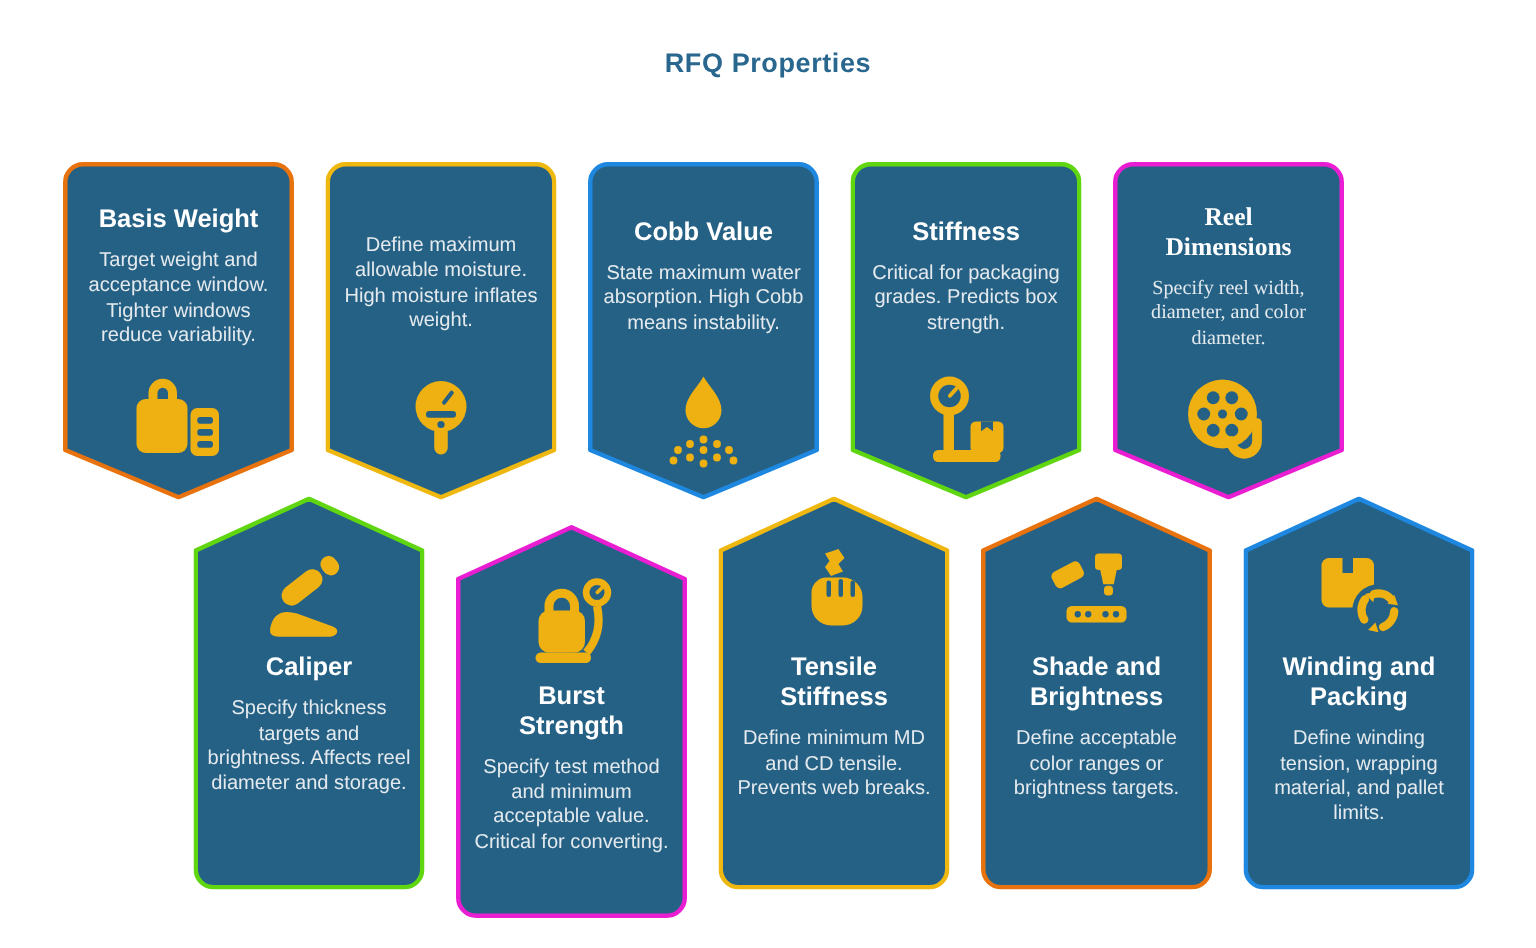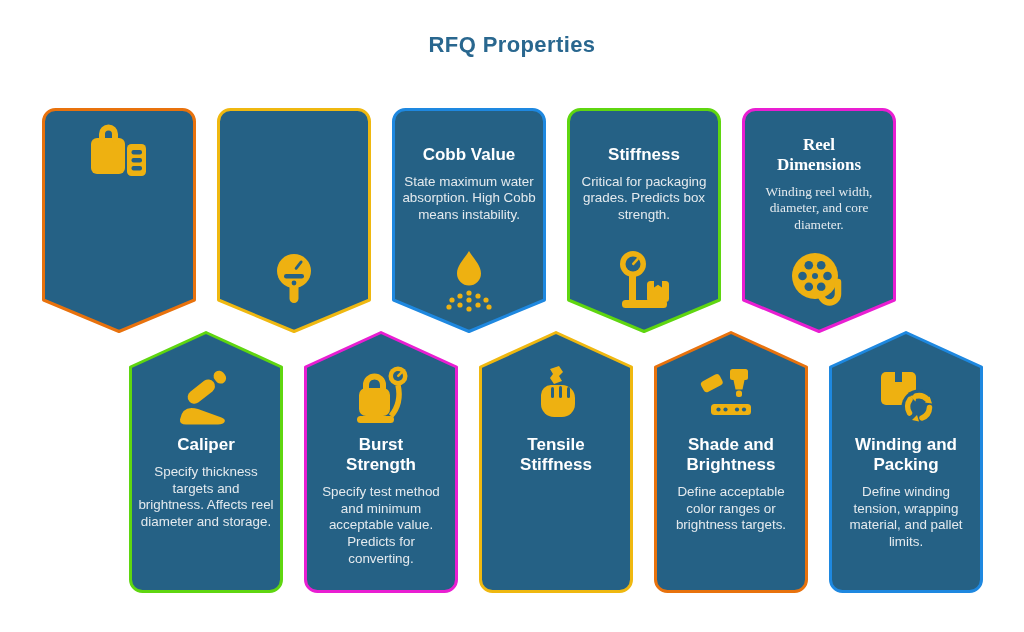--- a/index.html
+++ b/index.html
@@ -10,21 +10,21 @@
     background: var(--background, #ffffff);
     font-family: "Liberation Sans", sans-serif;
     overflow: hidden;
   }
   .page-title {
     position: absolute;
     top: 32px;
     left: 0;
     width: 100%;
     text-align: center;
-    font-size: 22px;
+    font-size: 18px;
     font-weight: 800;
     letter-spacing: 0.4px;
     color: var(--title-color, #29678F);
   }
   .card { position: absolute; width: 154px; }
   .card.top { height: 225px; }
   .card.bottom { height: 262px; }
   .card .shape { position: absolute; left: 0; top: 0; width: 100%; height: 100%; }
   .card .shape path {
     fill: var(--card-fill, #256185);
@@ -67,39 +67,44 @@
 
 <div class="canvas">
 
   <div class="page-title">RFQ Properties</div>
 
   <div class="card top" style="left: 42px; top: 108px; --bc: #E8720D;">
     <svg class="shape" viewBox="0 0 154 225">
         <path d="M13.5 1.5 H140.5 A12 12 0 0 1 152.5 13.5 V192 L77 223.5 L1.5 192 V13.5 A12 12 0 0 1 13.5 1.5 Z"></path>
       </svg>
     <div class="content">
+      <div class="text">
+        <div class="card-title">Basis Weight</div>
+        <div class="card-desc">Target weight and acceptance window. Tighter windows reduce variability.</div>
+      </div>
       <div class="icon">
         <svg viewBox="0 0 64 64">
           <rect x="4" y="18" width="34" height="36" rx="6" fill="var(--icon-color)"></rect>
           <path d="M15 20 v-6 a6.5 6.5 0 0 1 13 0 v6" fill="none" stroke="var(--icon-color)" stroke-width="6" stroke-linecap="round"></path>
           <rect x="40" y="24" width="19" height="32" rx="4.5" fill="var(--icon-color)"></rect>
           <rect x="44.5" y="30" width="10.5" height="4.5" rx="2" fill="var(--card-fill)"></rect>
           <rect x="44.5" y="38" width="10.5" height="4.5" rx="2" fill="var(--card-fill)"></rect>
           <rect x="44.5" y="46" width="10.5" height="4.5" rx="2" fill="var(--card-fill)"></rect>
         </svg>
       </div>
     </div>
   </div>
 
   <div class="card top" style="left: 217px; top: 108px; --bc: #EFB810;">
     <svg class="shape" viewBox="0 0 154 225">
         <path d="M13.5 1.5 H140.5 A12 12 0 0 1 152.5 13.5 V192 L77 223.5 L1.5 192 V13.5 A12 12 0 0 1 13.5 1.5 Z"></path>
       </svg>
     <div class="content">
       <div class="text">
+        <div class="card-desc">Define maximum allowable moisture. High moisture inflates weight.</div>
       </div>
       <div class="icon">
         <svg viewBox="0 0 64 64">
           <circle cx="32" cy="23" r="17" fill="var(--icon-color)"></circle>
           <rect x="30.6" y="10" width="2.8" height="11" rx="1.4" fill="var(--card-fill)" transform="rotate(38 32 23)"></rect>
           <rect x="22" y="26" width="20" height="4.5" rx="2.2" fill="var(--card-fill)"></rect>
           <circle cx="32" cy="35" r="2.4" fill="var(--card-fill)"></circle>
           <path d="M27.5 39 h9 v11.5 a4.5 4.5 0 0 1 -9 0 Z" fill="var(--icon-color)"></path>
         </svg>
       </div>
@@ -157,21 +162,21 @@
     </div>
   </div>
 
   <div class="card top" style="left: 742px; top: 108px; font-family: Liberation Serif, serif; --bc: #E91ED2;">
     <svg class="shape" viewBox="0 0 154 225">
         <path d="M13.5 1.5 H140.5 A12 12 0 0 1 152.5 13.5 V192 L77 223.5 L1.5 192 V13.5 A12 12 0 0 1 13.5 1.5 Z"></path>
       </svg>
     <div class="content">
       <div class="text">
         <div class="card-title">Reel Dimensions</div>
-        <div class="card-desc">Winding reel width, diameter, and core diameter.</div>
+        <div class="card-desc">Specify reel width, diameter, and color diameter.</div>
       </div>
       <div class="icon">
         <svg viewBox="0 0 64 64">
           <circle cx="28" cy="28" r="23" fill="var(--icon-color)"></circle>
           <g fill="var(--card-fill)">
             <circle cx="40.5" cy="28" r="4.3"></circle>
               <circle cx="34.2" cy="17.2" r="4.3"></circle>
               <circle cx="21.8" cy="17.2" r="4.3"></circle>
             <circle cx="15.5" cy="28" r="4.3"></circle>
               <circle cx="21.8" cy="38.8" r="4.3"></circle>
@@ -198,40 +203,40 @@
           <path d="M6 56.5 q2.5 -15 18 -10.5 l23.5 8.5 q4.5 1.8 3 4.6 q-1.2 2.4 -6.5 2.4 h-32 q-6.5 0 -6 -5 z"></path>
         </svg>
       </div>
       <div class="text">
         <div class="card-title">Caliper</div>
         <div class="card-desc">Specify thickness targets and brightness. Affects reel diameter and storage.</div>
       </div>
     </div>
   </div>
 
-  <div class="card bottom" style="left: 304px; top: 331px; --bc: #E91ED2;">
+  <div class="card bottom" style="left: 304px; top: 350px; --bc: #E91ED2;">
     <svg class="shape" viewBox="0 0 154 262">
         <path d="M77 1.5 L152.5 36 V248.5 A12 12 0 0 1 140.5 260.5 H13.5 A12 12 0 0 1 1.5 248.5 V36 Z"></path>
       </svg>
     <div class="content">
       <div class="icon">
         <svg viewBox="0 0 64 64">
           <path d="M49 22 q4 18 -7 31" fill="none" stroke="var(--icon-color)" stroke-width="5.5"></path>
           <path d="M17 27 v-5 a8.5 8.5 0 0 1 17 0 v5" fill="none" stroke="var(--icon-color)" stroke-width="6" stroke-linecap="round"></path>
           <rect x="21.5" y="17" width="8" height="6" rx="3" fill="var(--card-fill)"></rect>
           <rect x="10" y="25" width="31" height="28" rx="7" fill="var(--icon-color)"></rect>
           <circle cx="49" cy="13" r="9.5" fill="var(--icon-color)"></circle>
           <circle cx="49" cy="13" r="5" fill="var(--card-fill)"></circle>
           <rect x="47.9" y="6" width="2.4" height="8" rx="1.2" fill="var(--icon-color)" transform="rotate(45 49 13)"></rect>
           <rect x="8" y="53" width="37" height="7" rx="3.5" fill="var(--icon-color)"></rect>
         </svg>
       </div>
       <div class="text">
         <div class="card-title">Burst Strength</div>
-        <div class="card-desc">Specify test method and minimum acceptable value. Predicts for converting.</div>
+        <div class="card-desc">Specify test method and minimum acceptable value. Critical for converting.</div>
       </div>
     </div>
   </div>
 
   <div class="card bottom" style="left: 479px; top: 331px; --bc: #EFB810;">
     <svg class="shape" viewBox="0 0 154 262">
         <path d="M77 1.5 L152.5 36 V248.5 A12 12 0 0 1 140.5 260.5 H13.5 A12 12 0 0 1 1.5 248.5 V36 Z"></path>
       </svg>
     <div class="content">
       <div class="icon">
@@ -240,20 +245,21 @@
           <path d="M17 32 a10 10 0 0 1 10 -10 h11 a13 13 0 0 1 13 13 v6 a13 13 0 0 1 -13 13 h-8 a13 13 0 0 1 -13 -13 Z" fill="var(--icon-color)"></path>
           <g fill="var(--card-fill)">
             <rect x="27" y="24" width="3" height="11" rx="1.5"></rect>
             <rect x="35" y="23" width="3" height="12" rx="1.5"></rect>
             <rect x="43" y="24" width="3" height="11" rx="1.5"></rect>
           </g>
         </svg>
       </div>
       <div class="text">
         <div class="card-title">Tensile Stiffness</div>
+        <div class="card-desc">Define minimum MD and CD tensile. Prevents web breaks.</div>
       </div>
     </div>
   </div>
 
   <div class="card bottom" style="left: 654px; top: 331px; --bc: #E8720D;">
     <svg class="shape" viewBox="0 0 154 262">
         <path d="M77 1.5 L152.5 36 V248.5 A12 12 0 0 1 140.5 260.5 H13.5 A12 12 0 0 1 1.5 248.5 V36 Z"></path>
       </svg>
     <div class="content">
       <div class="icon">

